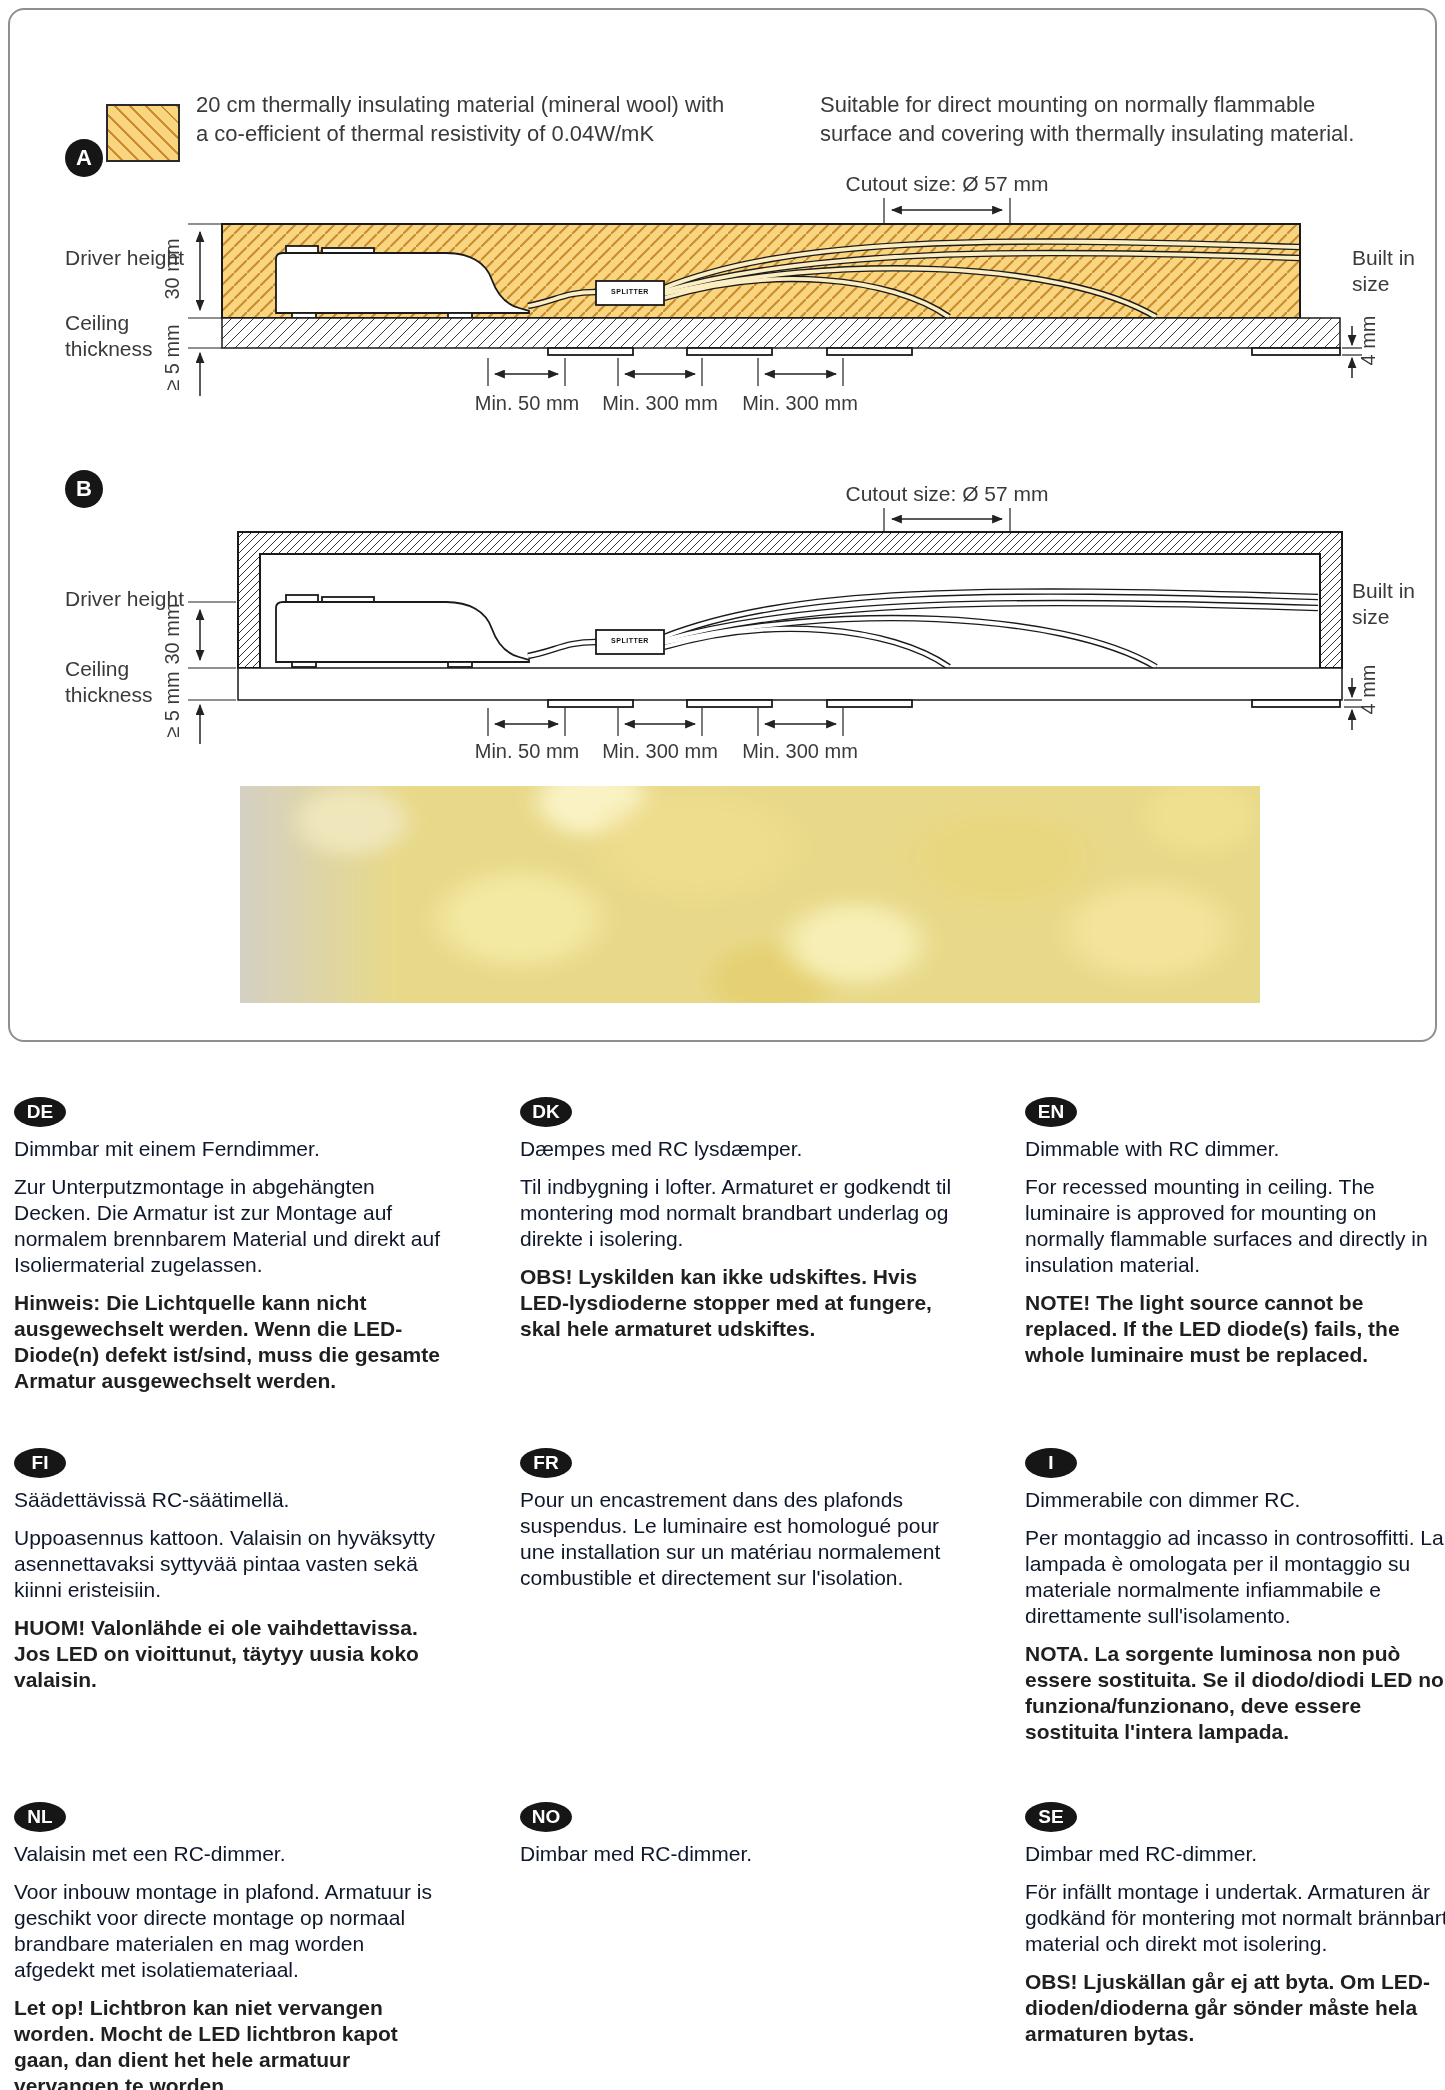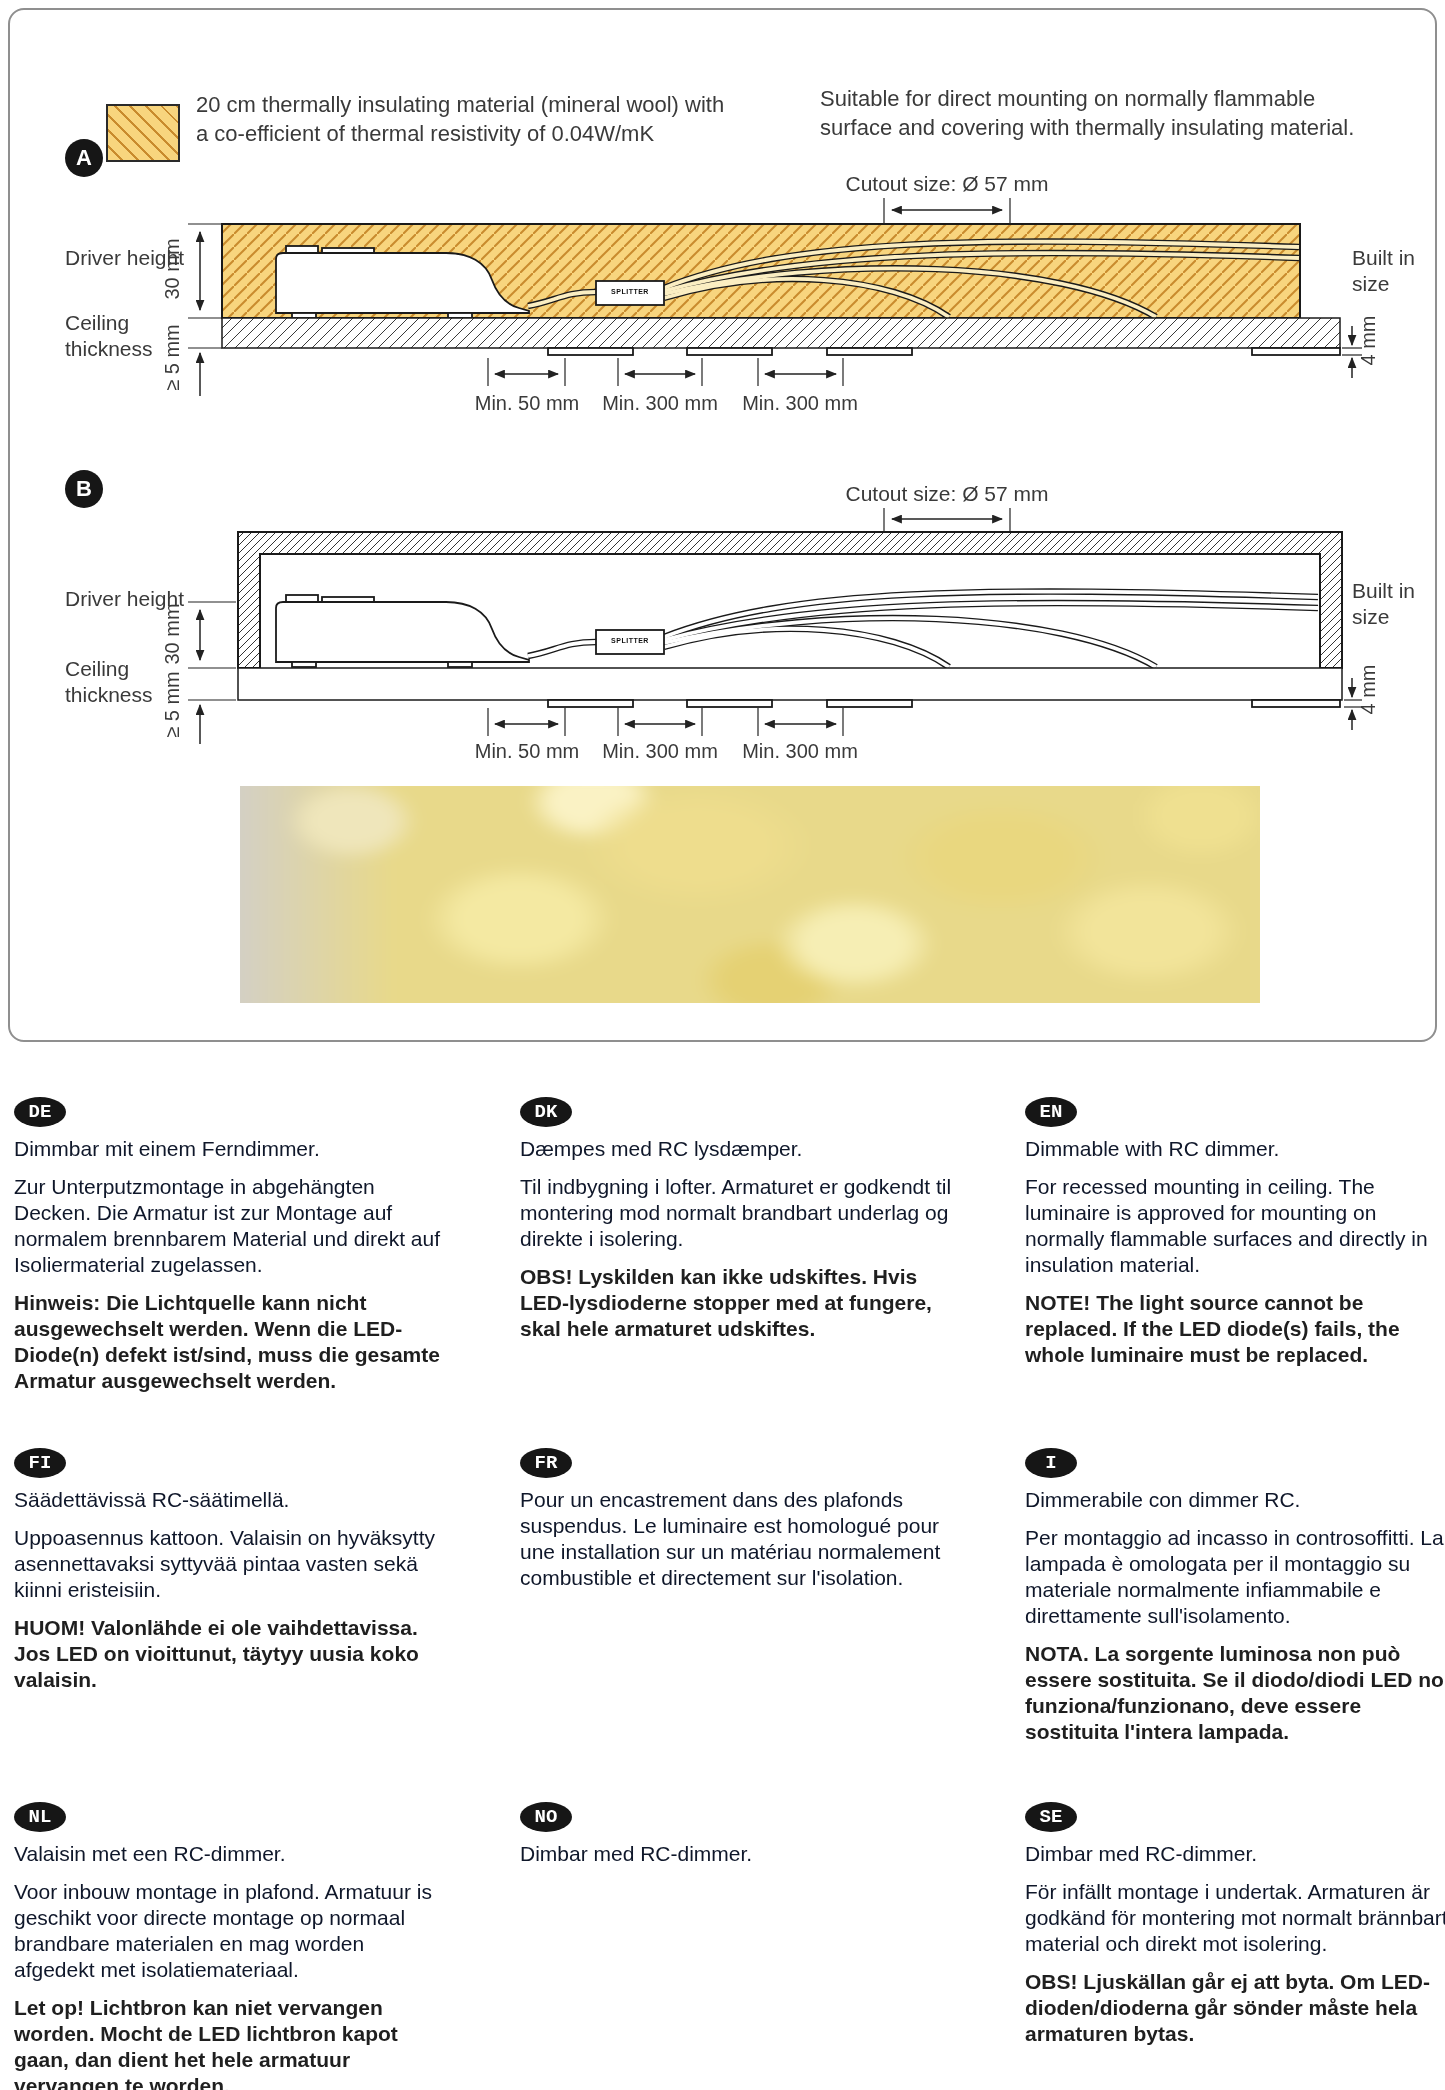--- a/index.html
+++ b/index.html
@@ -27,21 +27,21 @@
      radial-gradient(140px 75px at 74% 35%,#e9d77f 0 45%,rgba(0,0,0,0) 78%),
      radial-gradient(120px 70px at 88% 65%,#f2e49a 0 50%,rgba(0,0,0,0) 80%),
      radial-gradient(100px 60px at 52% 85%,#e5d173 0 45%,rgba(0,0,0,0) 75%),
      radial-gradient(90px 55px at 35% 12%,#faf2c4 0 45%,rgba(0,0,0,0) 75%),
      radial-gradient(90px 60px at 93% 18%,#efe090 0 45%,rgba(0,0,0,0) 75%),
      linear-gradient(90deg,#d2cfc9 0%,rgba(210,207,201,0) 16%),
      linear-gradient(0deg,#e8d98a,#e8d98a);}
   .lang-col{width:432px;}
   .lang-badge{display:inline-block;min-width:52px;height:30px;padding:0 6px;box-sizing:border-box;
       border-radius:50%;background:#161616;color:#fff;font-weight:bold;font-size:19px;
-      text-align:center;line-height:30px;margin-bottom:9px;font-family:Liberation Mono, monospace;}
+      text-align:center;line-height:30px;margin-bottom:9px;}
   .lang-col p{margin:0 0 12px;font-size:21px;line-height:26px;color:#0f172a;}
   .lang-col p.b{font-weight:bold;color:#1f1f1f;}
   svg .dimline{stroke:#222;stroke-width:1.5;fill:none;}
   svg .tick{stroke:#222;stroke-width:1.2;fill:none;}
   svg .outline{fill:#fff;stroke:#1a1a1a;stroke-width:1.8;}
   svg .cbl-out{fill:none;stroke:#1a1a1a;stroke-width:6.5;}
   svg .cbl-in-a{fill:none;stroke:#FBEEC2;stroke-width:3.8;}
   svg .cbl-in-b{fill:none;stroke:#ffffff;stroke-width:3.8;}
 </style>
 </head>
@@ -191,21 +191,21 @@
       <line class="dimline" x1="1352" y1="730" x2="1352" y2="710" marker-end="url(#ar)"></line>
     </g>
   </g>
 </svg>
 
 <div class="abs swatch"></div>
 <div class="abs legendtxt" style="left:196px;top:90px;">
   <span style="display:block">20 cm thermally insulating material (mineral wool) with</span>
   <span style="display:block">a co-efficient of thermal resistivity of 0.04W/mK</span>
 </div>
-<div class="abs legendtxt" style="left:820px;top:84px;">
+<div class="abs legendtxt" style="left:820px;top:90px;">
   <span style="display:block">Suitable for direct mounting on normally flammable</span>
   <span style="display:block">surface and covering with thermally insulating material.</span>
 </div>
 
 <div class="abs badge-circle" style="left:65px;top:139px;">A</div>
 <div class="abs cutout" style="left:947px;top:172px;">Cutout size: Ø 57 mm</div>
 <div class="abs dlabel" style="left:65px;top:245px;width:120px;">Driver height</div>
 <div class="abs rot" style="left:142px;top:258px;width:60px;">30 mm</div>
 <div class="abs dlabel" style="left:65px;top:310px;width:120px;">Ceiling thickness</div>
 <div class="abs rot" style="left:137px;top:346px;width:70px;">≥ 5 mm</div>

